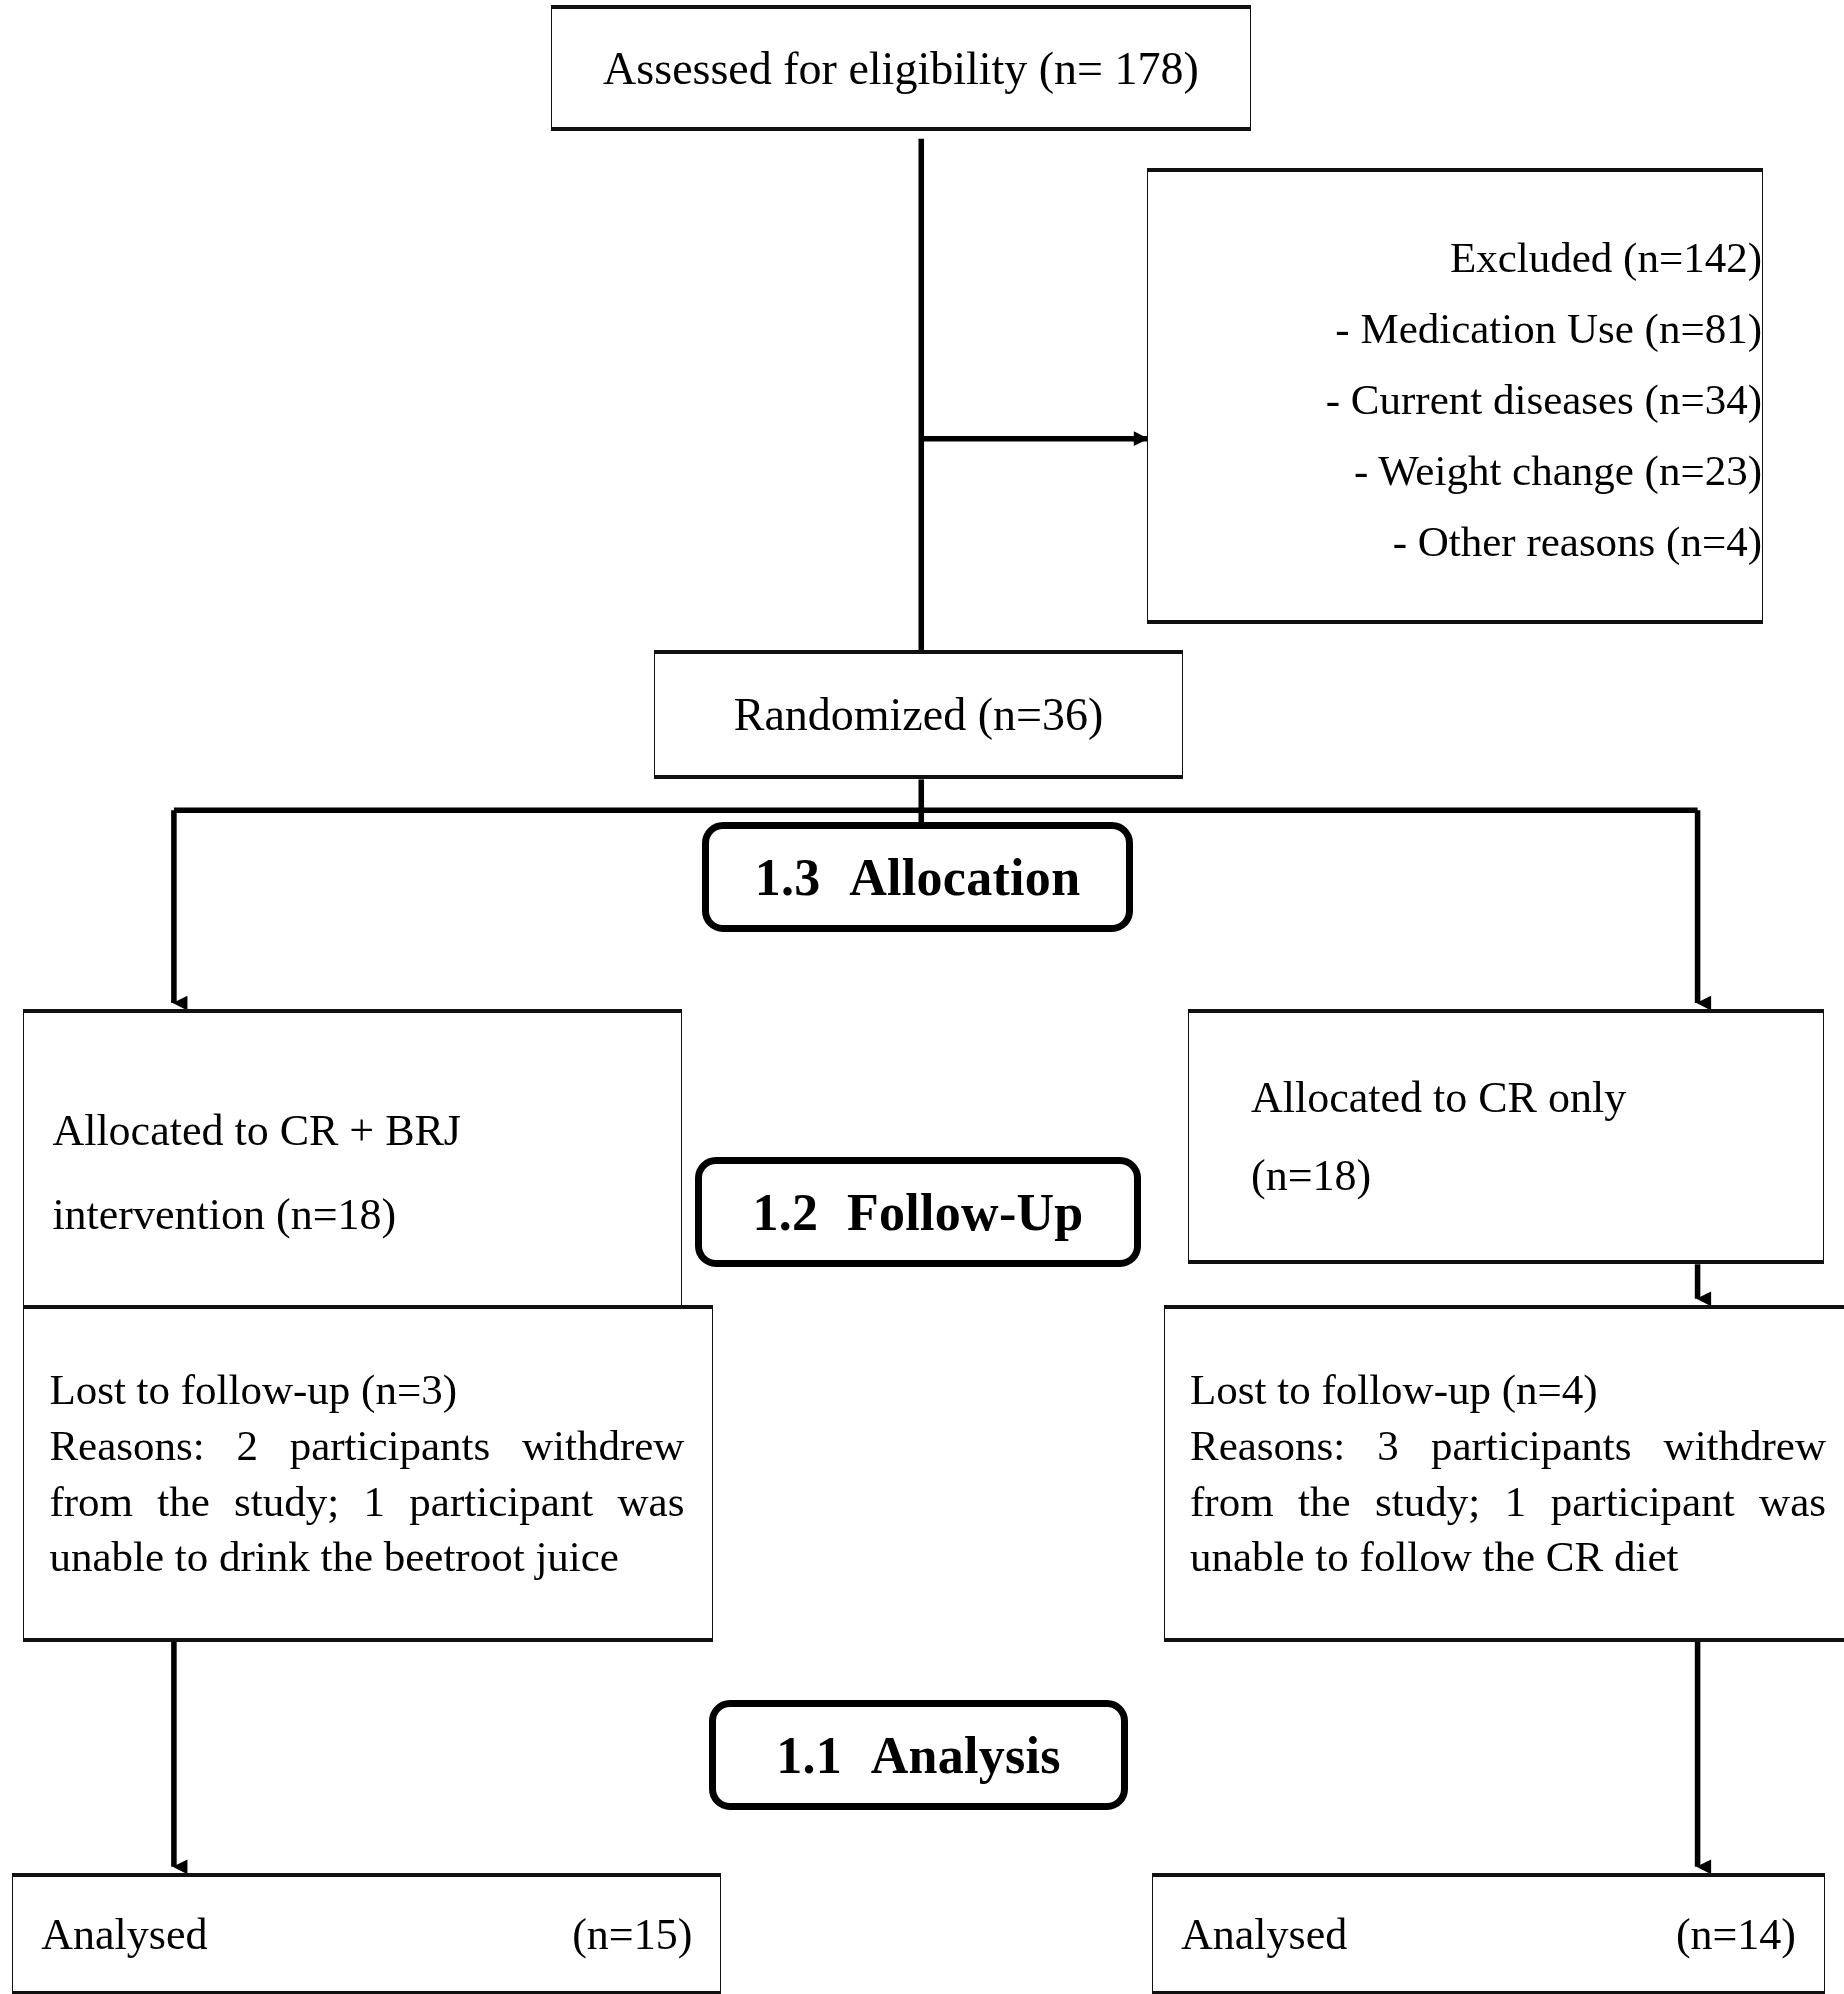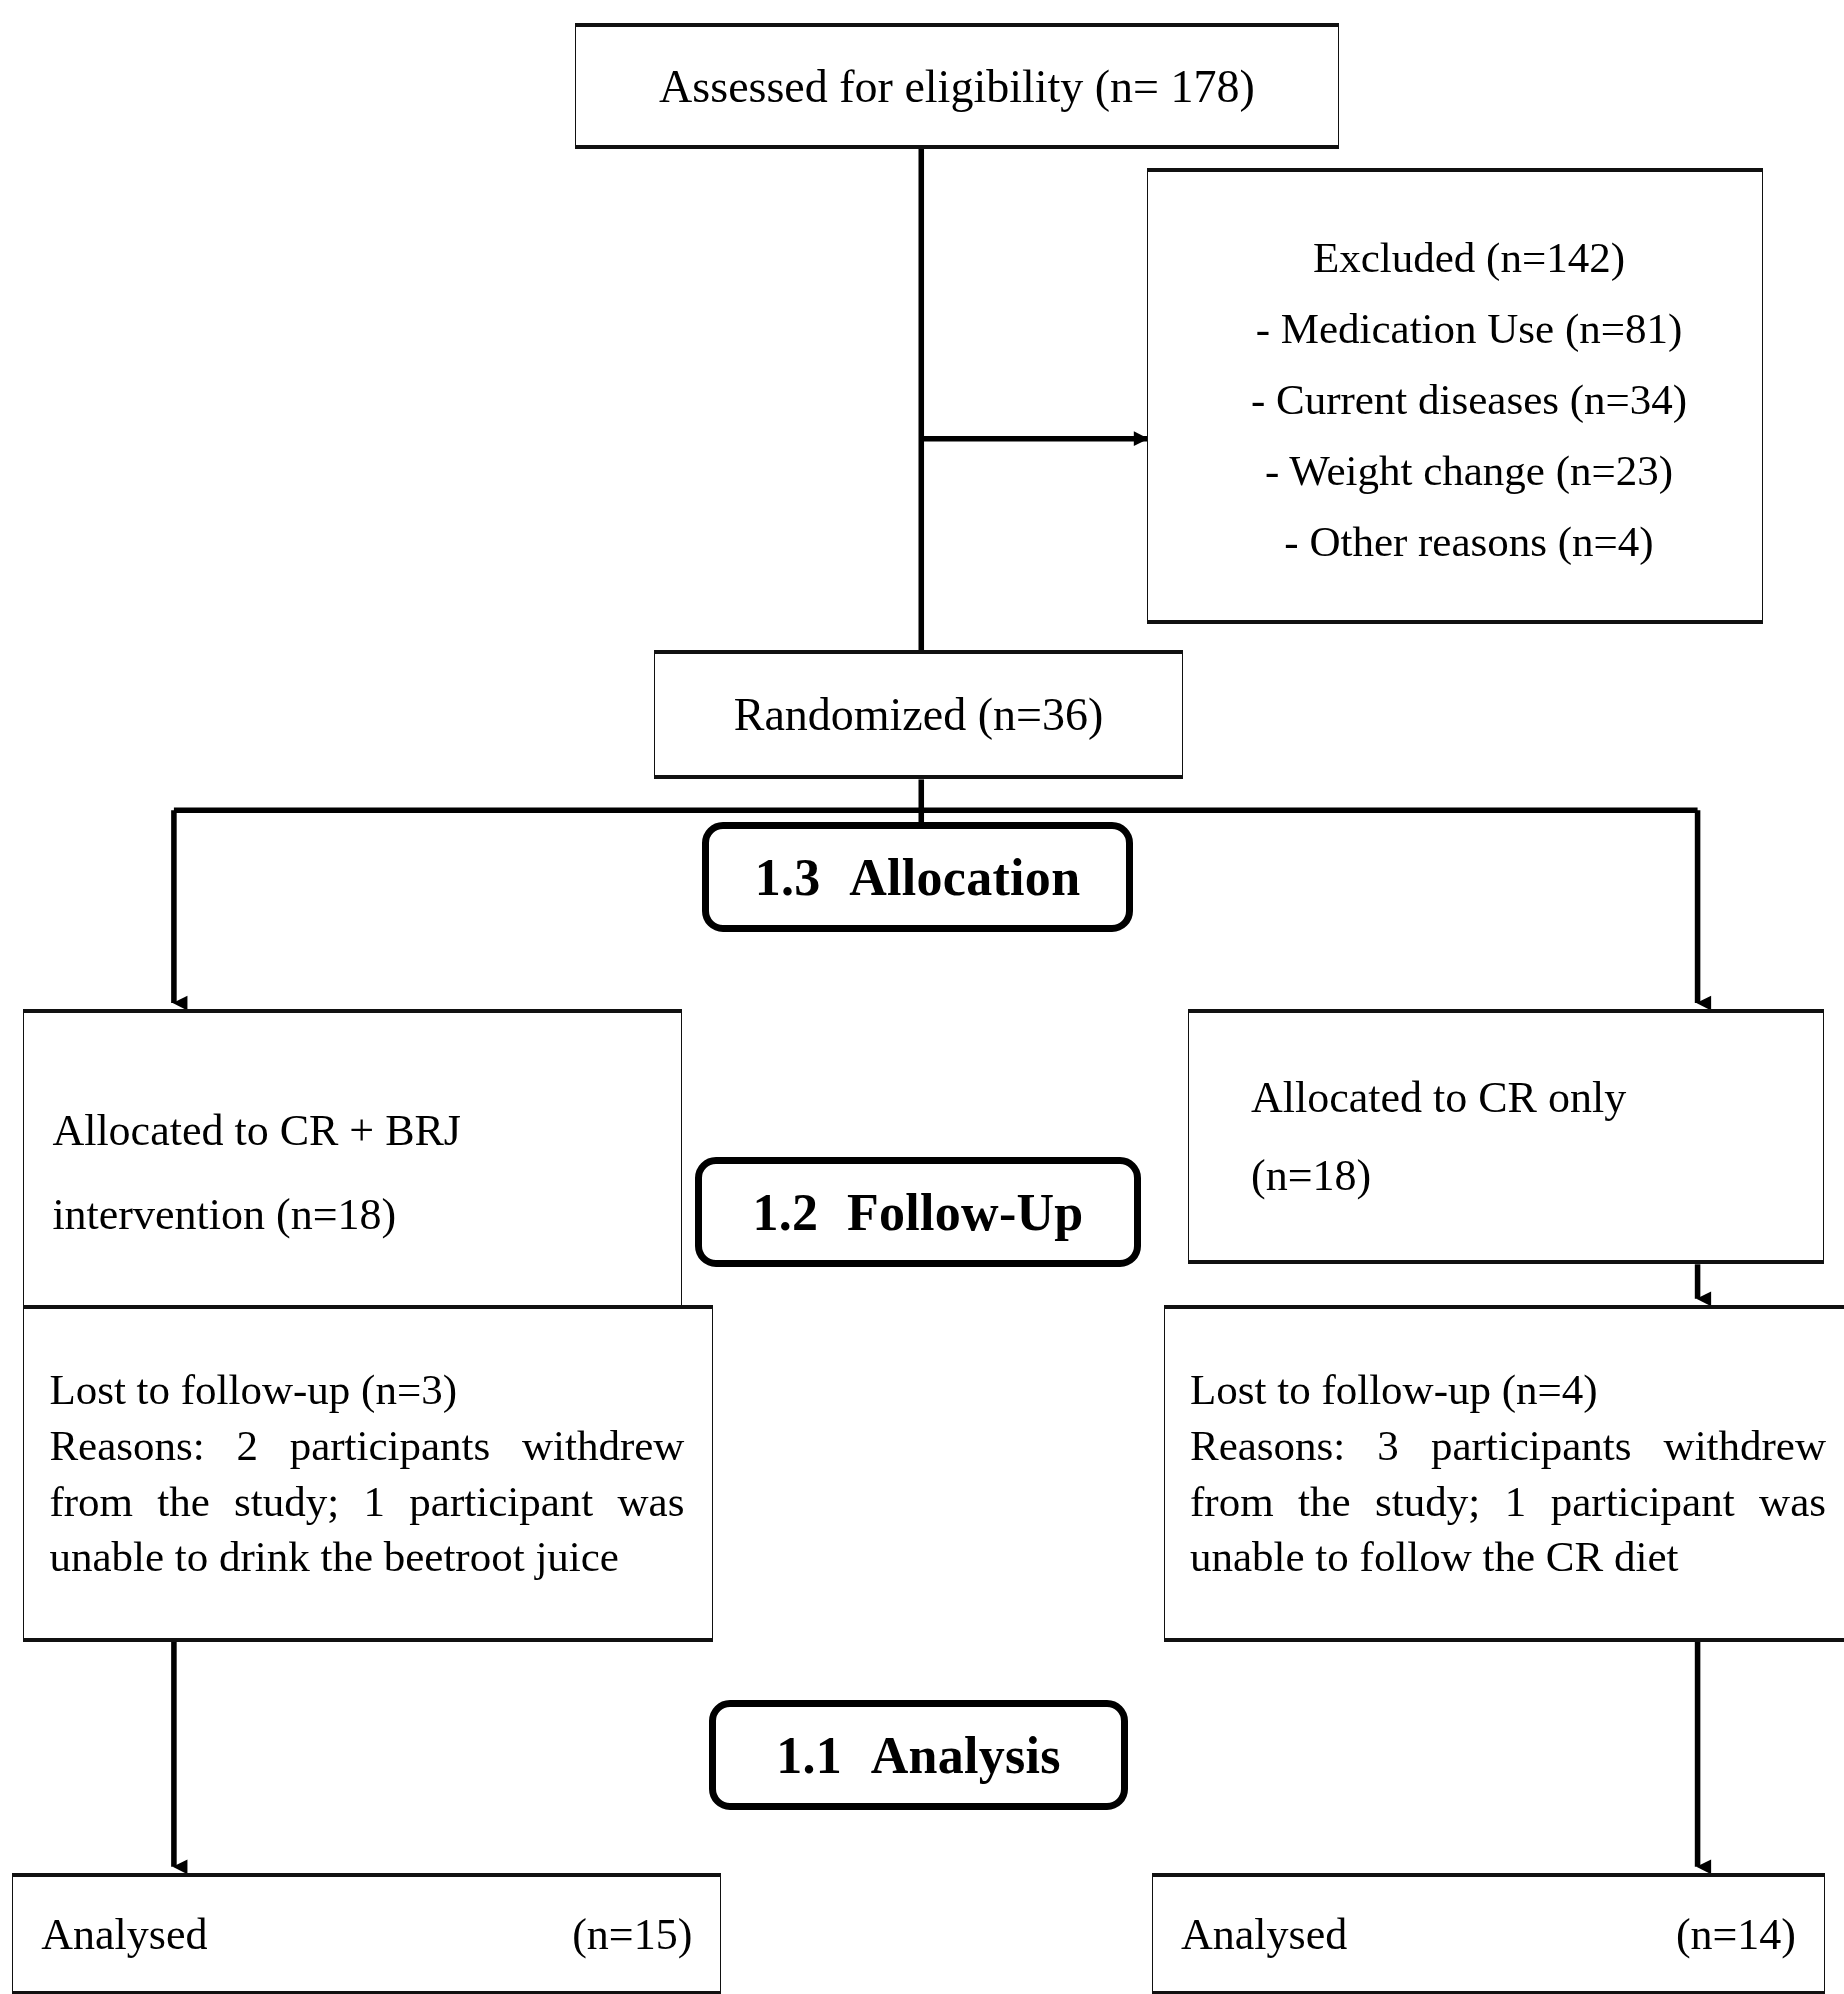--- a/index.html
+++ b/index.html
@@ -55,21 +55,21 @@
     align-items: center;
     justify-content: center;
     font-weight: bold;
     z-index: 3;
     letter-spacing: 0.3px;
   }
   .stage .num { margin-right: 0.55em; }
 
   
   .t-top      { font-size: 46px; text-align: center; }
-  .t-excl     { font-size: 43px; text-align: center; padding: 22px 0 16px 28px; line-height: 1.0; }
+  .t-excl     { font-size: 43px; text-align: right; padding: 22px 0 16px 28px; line-height: 1.0; }
   .t-excl .line { margin: 14px 0; }
   .t-rand     { font-size: 46px; text-align: center; }
   .t-alloc    { font-size: 44px; text-align: left; padding-left: 28px; line-height: 1.0; }
   .t-alloc .line { margin: 17px 0; }
   .t-alloc-r  { font-size: 44px; text-align: left; padding-left: 62px; line-height: 1.0; }
   .t-alloc-r .line { margin: 17px 0; }
   .t-lost     { font-size: 43px; padding: 0 28px 0 25px; line-height: 1.30; }
   .t-lost .head   { display: block; text-align: left; }
   .t-lost .body   { display: block; text-align: justify; text-align-last: left; }
   .t-ana      { font-size: 44px; padding: 0 28px 0 28px; }
@@ -110,21 +110,21 @@
 
     <line x1="282" y1="2052" x2="282" y2="2108" stroke="#000000" stroke-width="9" marker-end="url(#arrowDown)"></line>
 
     <line x1="2755" y1="2052" x2="2755" y2="2108" stroke="#000000" stroke-width="9" marker-end="url(#arrowDown)"></line>
 
     <line x1="282" y1="2665" x2="282" y2="3030" stroke="#000000" stroke-width="9" marker-end="url(#arrowDown)"></line>
 
     <line x1="2755" y1="2665" x2="2755" y2="3030" stroke="#000000" stroke-width="9" marker-end="url(#arrowDown)"></line>
   </svg>
 
-  <div class="node t-top" style="left:551px; top:23px; width:764px; height:126px;margin-left:24px;">
+  <div class="node t-top" style="left:551px; top:5px; width:700px; height:126px;">
     <span class="line">Assessed for eligibility (n= 178)</span>
   </div>
 
   <div class="node t-excl" style="left:1147px; top:168px; width:616px; height:456px;">
     <span class="line">Excluded (n=142)</span>
     <span class="line">- Medication Use (n=81)</span>
     <span class="line">- Current diseases (n=34)</span>
     <span class="line">- Weight change (n=23)</span>
     <span class="line">- Other reasons (n=4)</span>
   </div>

